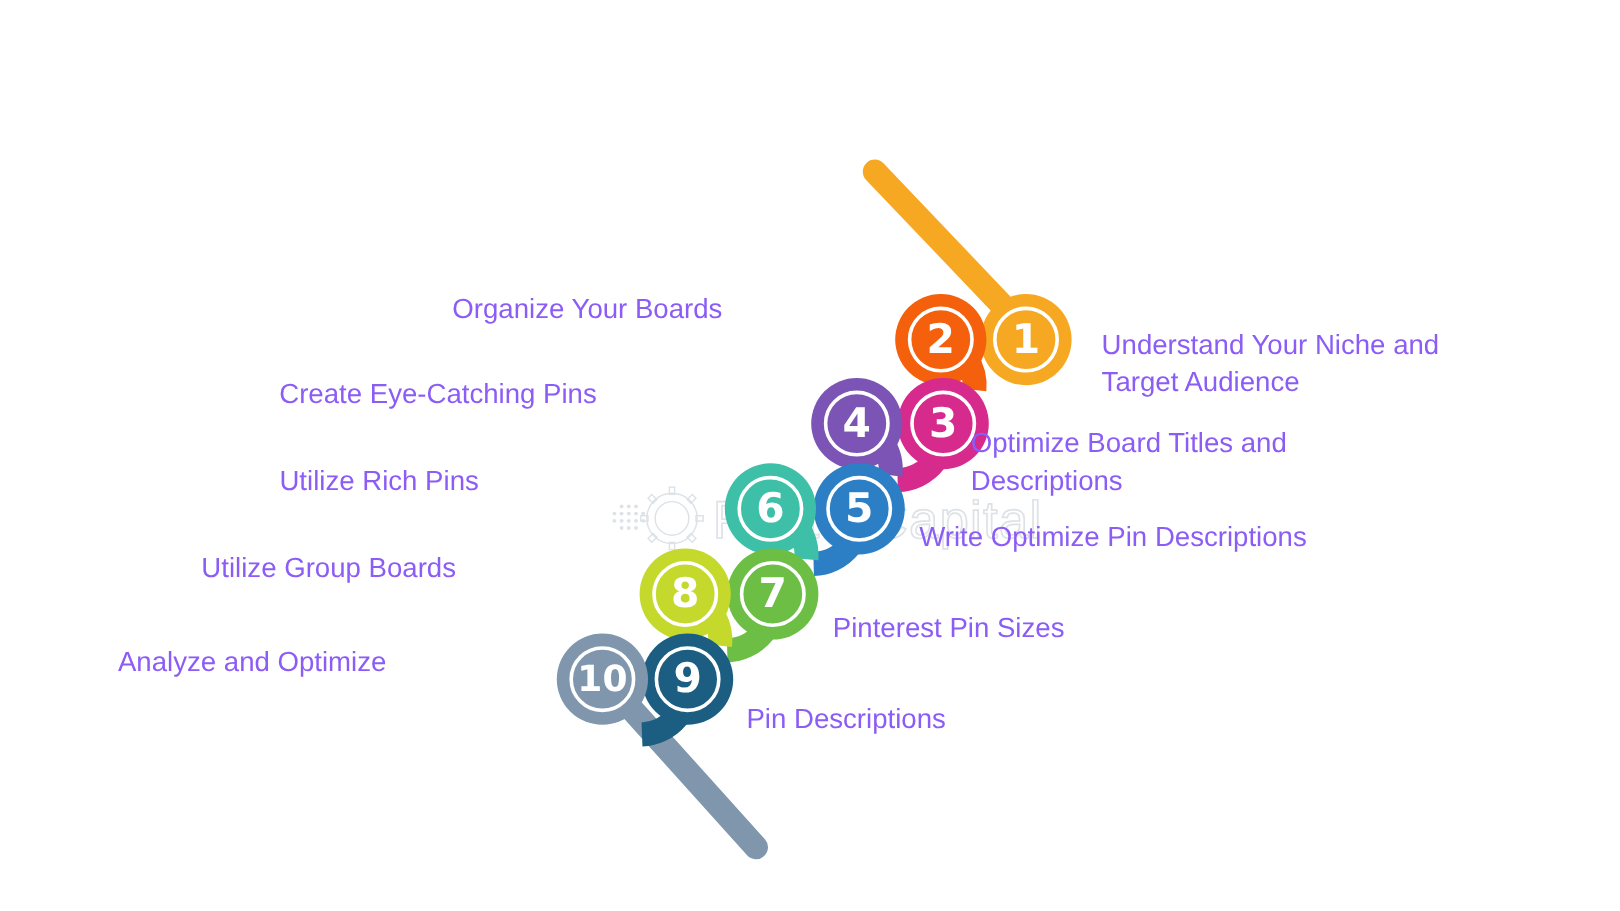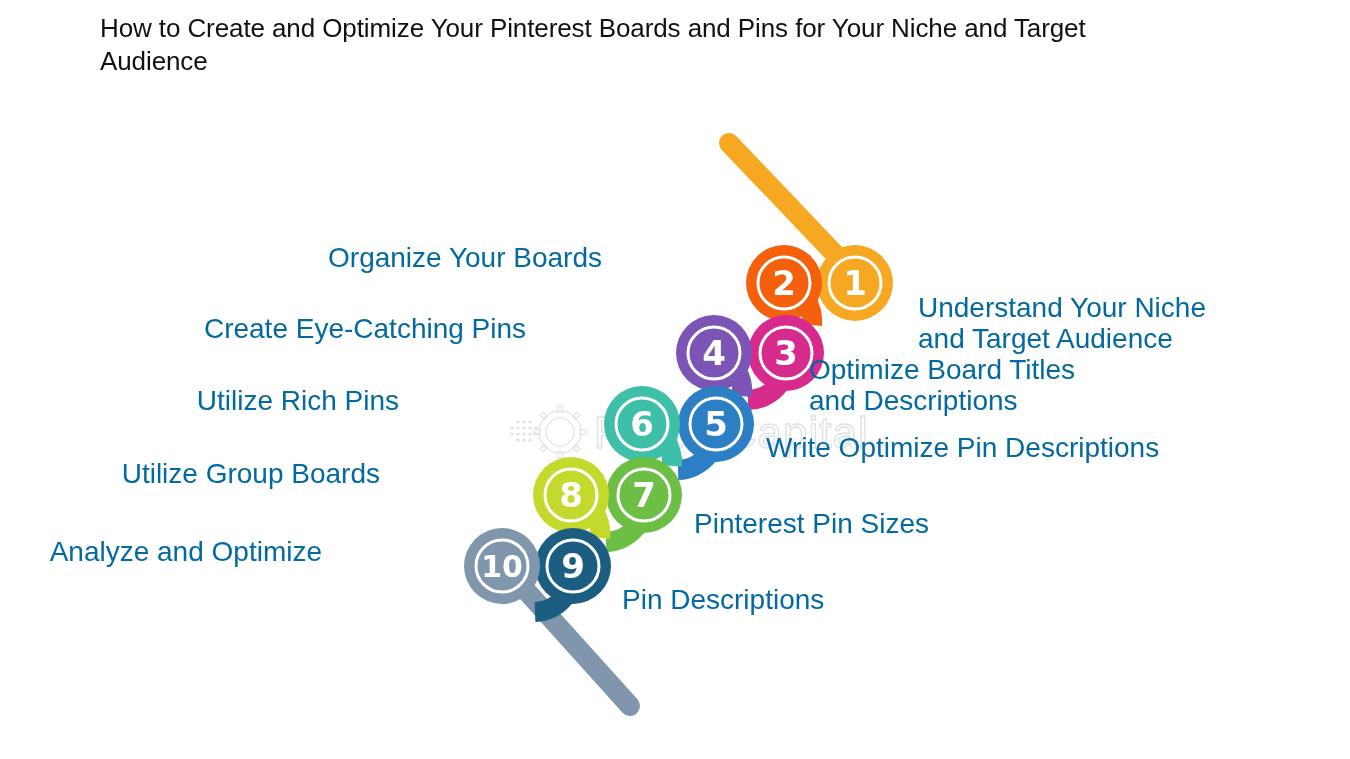--- a/index.html
+++ b/index.html
@@ -35,23 +35,23 @@
   }
   svg.diagram {
     position: absolute;
     left: 0;
     top: 0;
     width: 1350px;
     height: 759px;
   }
   .step-label {
     position: absolute;
-    font-size: 28px;
+    font-size: 23px;
     line-height: 31px;
-    color: #0369a1;
+    color: #8b5cf6;
     font-weight: 400;
     white-space: pre-wrap;
   }
   .step-label.right { text-align: left; }
   .step-label.left  { text-align: right; }
   .wm-text {
     font-family: "Liberation Sans", sans-serif;
     font-size: 44px;
     fill: none;
     stroke: #d8dde3;
@@ -62,21 +62,20 @@
     font-family: "DejaVu Sans", sans-serif;
     font-weight: 700;
     fill: #ffffff;
   }
 </style>
 </head>
 <body>
 
 <div id="canvas">
 
-  <div class="page-title">How to Create and Optimize Your Pinterest Boards and Pins for Your Niche and Target Audience</div>
 
   <svg class="diagram" viewBox="0 0 1350 759">
 
     <g opacity="0.85">
       <g transform="translate(560,432)" fill="none" stroke="#d8dde3" stroke-width="1.2">
         <circle cx="0" cy="0" r="21"></circle>
         <circle cx="0" cy="0" r="14"></circle>
         <g>
           <rect x="-2.2" y="-26" width="4.4" height="6"></rect>
           <rect x="-2.2" y="20" width="4.4" height="6"></rect>
@@ -178,21 +177,21 @@
     </g>
 
     <g>
       <circle cx="502" cy="566" r="38" fill="#7F96AC"></circle>
       <circle cx="502" cy="566" r="26" fill="none" stroke="#ffffff" stroke-width="3"></circle>
       <text class="num" x="502" y="566" font-size="30" text-anchor="middle" dominant-baseline="central">10</text>
     </g>
 
   </svg>
 
-  <div class="step-label right" style="left:918px; top:272px; width:330px;margin-top:20px;">Understand Your Niche and Target Audience</div>
+  <div class="step-label right" style="left:918px; top:272px; width:330px;">Understand Your Niche and Target Audience</div>
 
   <div class="step-label left" style="right:748px; top:242px; width:420px;">Organize Your Boards</div>
 
   <div class="step-label right" style="left:796px; top:354px; width:320px;margin-left:13px;">Optimize Board Titles and Descriptions</div>
 
   <div class="step-label left" style="right:775px; top:313px; width:420px;text-align:center;">Create Eye-Catching Pins</div>
 
   <div class="step-label right" style="left:766px; top:432px; width:420px;">Write Optimize Pin Descriptions</div>
 
   <div class="step-label left" style="right:951px; top:385px; width:420px;">Utilize Rich Pins</div>

